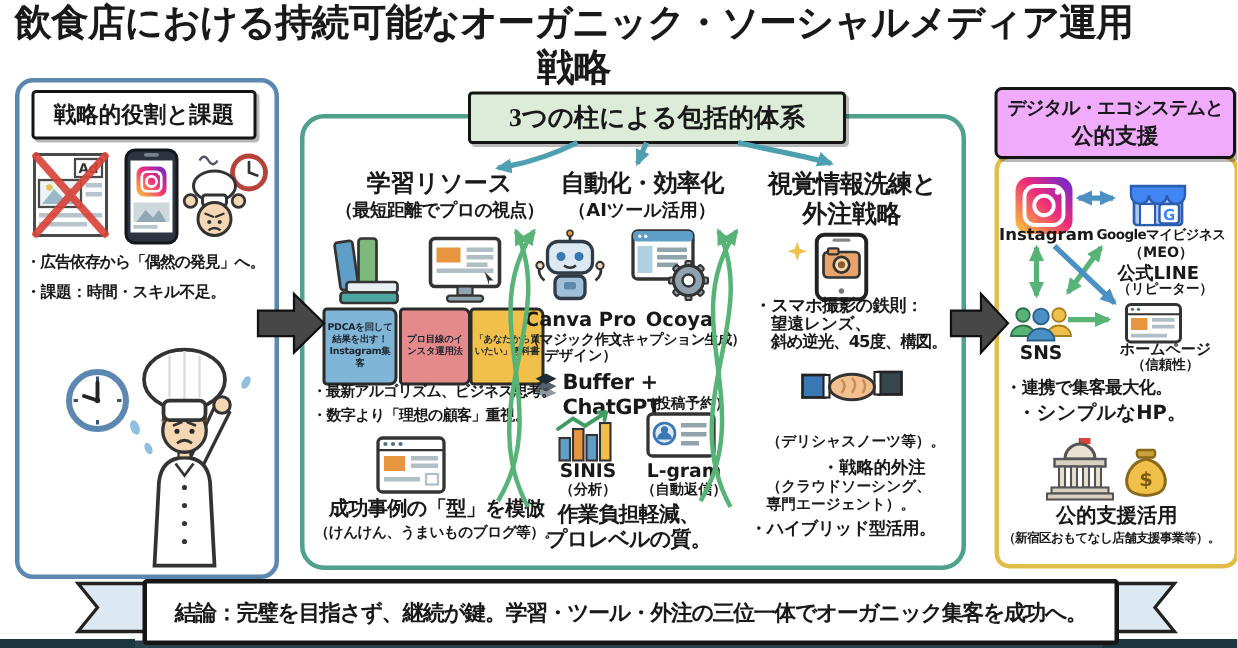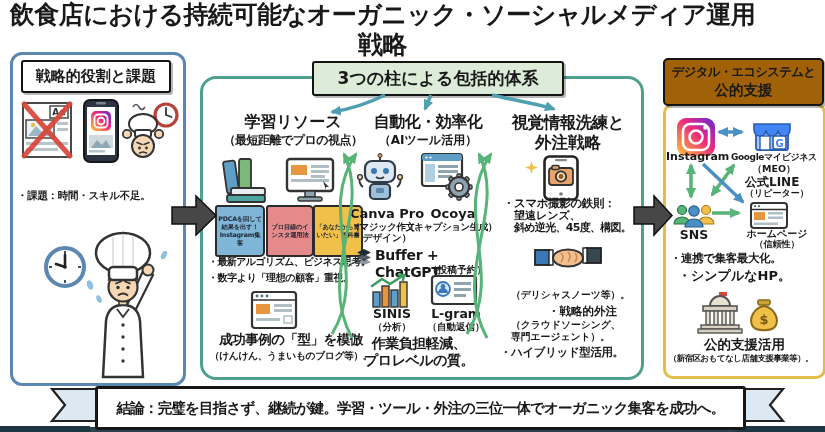--- a/index.html
+++ b/index.html
@@ -3,21 +3,21 @@
 <meta charset="utf-8">
 <style>
   html,body{margin:0;padding:0;background:#fff;}
   #stage{position:relative;width:825px;height:432px;background:#fff;overflow:hidden;
          font-family:"DejaVu Sans","Liberation Sans",sans-serif;font-weight:700;color:#191919;}
   .p{position:absolute;}
   .t{position:absolute;line-height:1.18;font-weight:700;color:#191919;}
   .c{text-align:center;}
   .panel{position:absolute;background:#fff;border-radius:12px;}
   .hdrbox{position:absolute;background:#fff;border:2.5px solid #141414;border-radius:3px;
-          box-shadow:2px 2px 0 rgba(0,0,0,.28);display:flex;align-items:center;justify-content:center;}
+          box-shadow:2px 2px 0 rgba(0,0,0,.28);display:flex;align-items:center;justify-content:center;font-family:Liberation Serif, serif;}
   .spine{position:absolute;border:2px solid #2b2b2b;border-radius:3px 5px 5px 3px;
          display:flex;align-items:center;justify-content:center;text-align:center;
          font-size:6.3px;line-height:1.25;padding:1px;color:#1c2430;letter-spacing:-0.2px;}
   svg{position:absolute;overflow:visible;}
   #overlay{pointer-events:none;z-index:40;}
   #ribbon-box{z-index:50;}
 </style>
 </head>
 <body>
 
@@ -72,20 +72,21 @@
       <circle cx="38" cy="33" r="4.2" fill="#f6d7b4" stroke="#333" stroke-width="1.8"></circle>
       <ellipse cx="22" cy="23" rx="14" ry="10" fill="#fff" stroke="#333" stroke-width="2"></ellipse>
       <rect x="14" y="29" width="16" height="7" rx="2" fill="#fff" stroke="#333" stroke-width="2"></rect>
       <circle cx="22" cy="45" r="11" fill="#f6d7b4" stroke="#333" stroke-width="2"></circle>
       <path d="M16,41.5 L21,43.5 M23,43.5 L28,41.5" stroke="#333" stroke-width="1.6" stroke-linecap="round"></path>
       <circle cx="18.5" cy="47" r="1.4" fill="#333"></circle>
         <circle cx="25.5" cy="47" r="1.4" fill="#333"></circle>
       <path d="M18,52.5 Q22,49.5 26,52.5" stroke="#333" stroke-width="1.6" fill="none"></path>
     </svg>
 
+    <div class="t" style="left:4px;top:114px;width:164px;font-size:10.5px;letter-spacing:-0.6px;">・広告依存から「偶然の発見」へ。</div>
     <div class="t" style="left:4px;top:134px;width:164px;font-size:10.5px;letter-spacing:-0.3px;">・課題：時間・スキル不足。</div>
 
     <svg style="left:30px;top:190px;" width="44" height="44" viewBox="0 0 44 44">
       <circle cx="22" cy="22" r="19" fill="#fff" stroke="#5b87b0" stroke-width="4"></circle>
       <path d="M22,6 L22,9 M22,35 L22,38 M6,22 L9,22 M35,22 L38,22" stroke="#39536e" stroke-width="2"></path>
       <path d="M22,22 L22,10 M22,22 L13,19" stroke="#222" stroke-width="2.6" stroke-linecap="round"></path>
       <circle cx="22" cy="22" r="1.8" fill="#222"></circle>
     </svg>
 
     <svg style="left:66px;top:172px;" width="94" height="150" viewBox="0 0 94 150">
@@ -283,21 +284,21 @@
     <div class="t" style="left:297px;top:226px;width:126px;font-size:11.5px;margin-left:48px;">・戦略的外注</div>
     <div class="t" style="left:308px;top:240px;width:126px;font-size:9.8px;">（クラウドソーシング、</div>
     <div class="t" style="left:308px;top:252px;width:126px;font-size:9.8px;">専門エージェント）。</div>
     <div class="t" style="left:297px;top:267px;width:136px;font-size:11.5px;letter-spacing:-0.4px;">・ハイブリッド型活用。</div>
   </div>
 
   <div class="hdrbox" style="left:312px;top:61px;width:248px;height:31px;background:#dcecd8;font-size:17px;z-index:10;">
     <span>3つの柱による包括的体系</span>
   </div>
 
-  <div class="hdrbox" style="left:663px;top:58px;width:157px;height:44px;background:#a16207;border-radius:5px;flex-direction:column;z-index:10;">
+  <div class="hdrbox" style="left:663px;top:58px;width:157px;height:44px;background:#f0abfc;border-radius:5px;flex-direction:column;z-index:10;">
     <span class="c" style="font-size:12.5px;letter-spacing:-0.8px;display:block;">デジタル・エコシステムと</span>
     <span class="c" style="font-size:14.5px;display:block;">公的支援</span>
   </div>
 
   <div class="panel" style="left:663px;top:103px;width:157px;height:270px;border:3px solid #e2bd4a;border-radius:10px;">
 
     <svg style="left:11px;top:12px;" width="38" height="38" viewBox="0 0 38 38">
       <defs>
         <linearGradient id="ig2" x1="0" y1="1" x2="1" y2="0">
           <stop offset="0" stop-color="#f9ce34"></stop>

